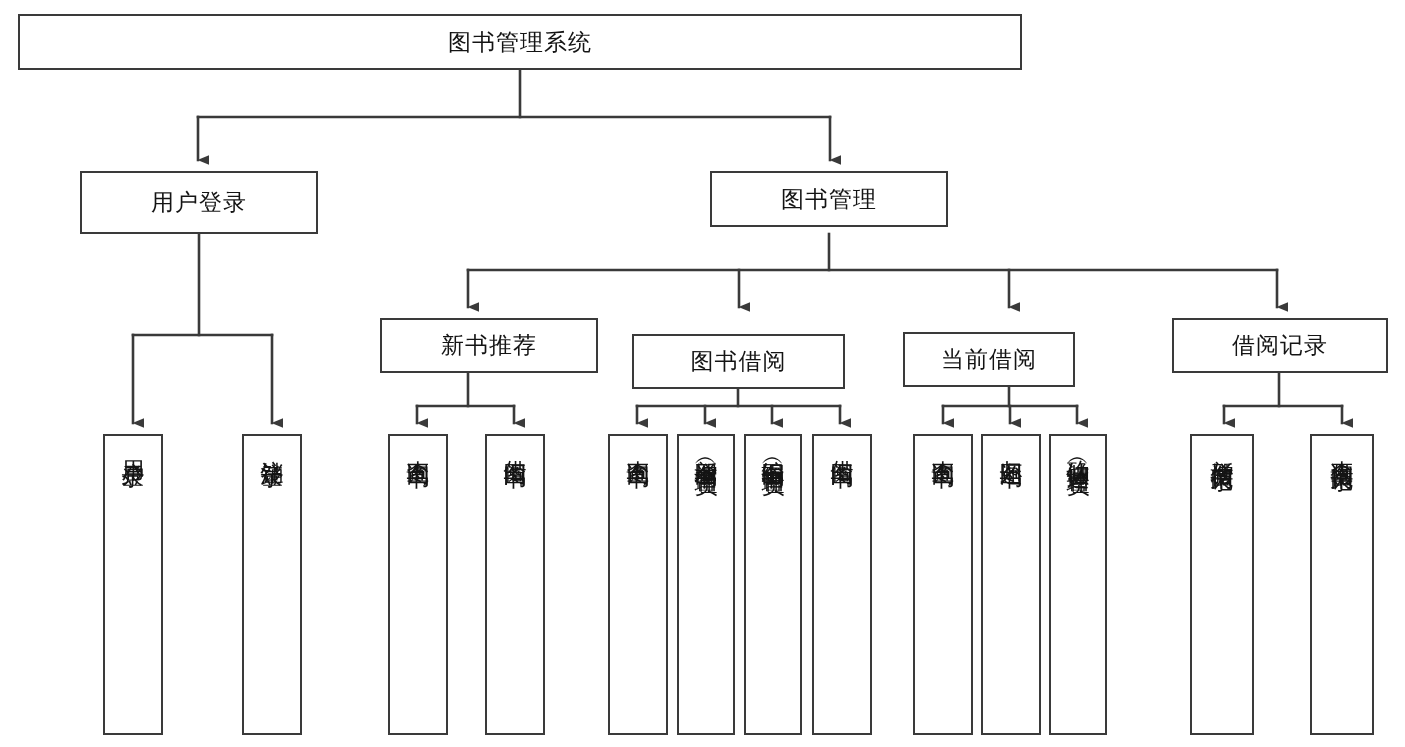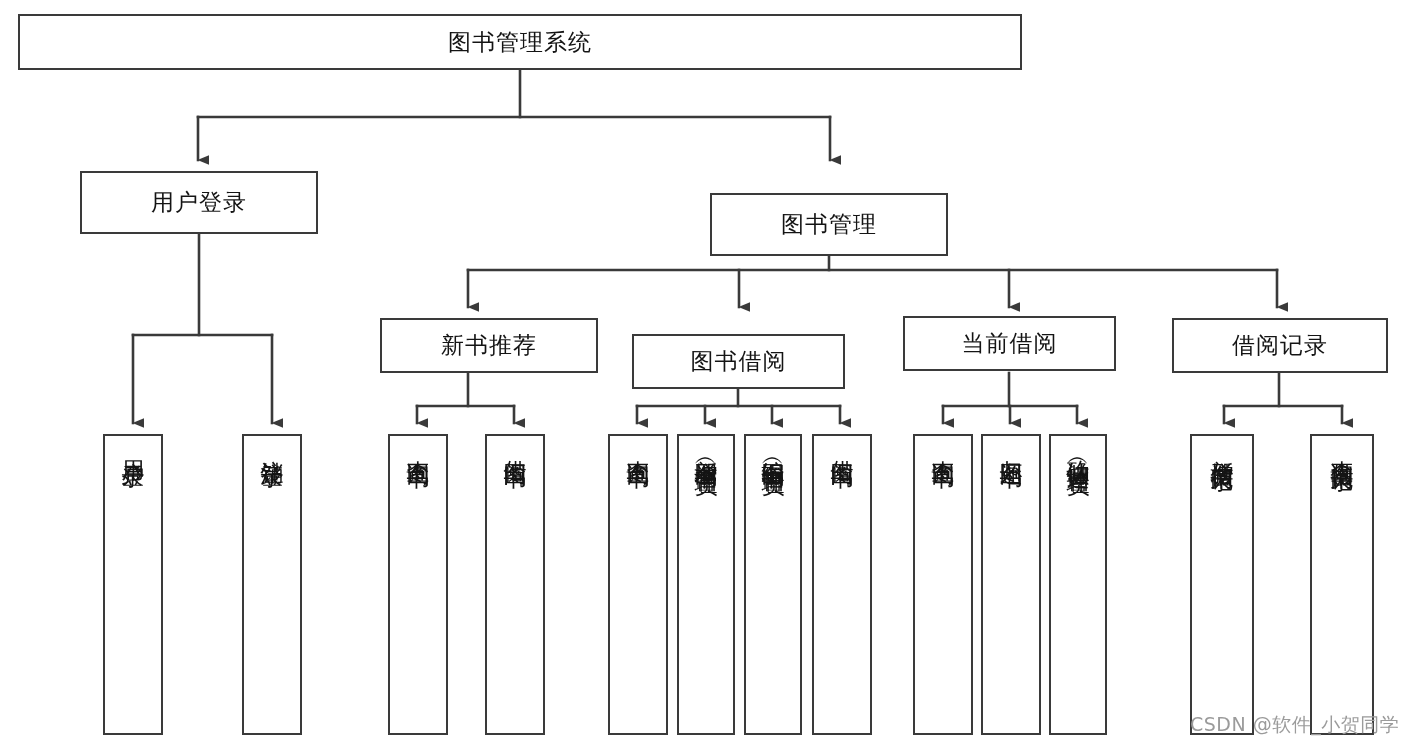--- a/index.html
+++ b/index.html
@@ -127,32 +127,32 @@
   </svg>
 
   <div class="node root" id="root-node" style="left: 18px; top: 14px; width: 1004px; height: 56px;">
     <span class="label">图书管理系统</span>
   </div>
 
   <div id="level2-layer">
       <div class="node" style="left: 80px; top: 171px; width: 238px; height: 63px;">
         <span class="label">用户登录</span>
       </div>
-      <div class="node" style="left: 710px; top: 171px; width: 238px; height: 63px; margin-top: 22px;">
+      <div class="node" style="left: 710px; top: 171px; width: 238px; height: 56px;">
         <span class="label">图书管理</span>
       </div>
     </div>
   <div id="level3-layer">
       <div class="node" style="left: 380px; top: 318px; width: 218px; height: 55px;">
         <span class="label">新书推荐</span>
       </div>
       <div class="node" style="left: 632px; top: 318px; width: 213px; height: 55px; margin-top: 16px;">
         <span class="label">图书借阅</span>
       </div>
-      <div class="node" style="left: 903px; top: 316px; width: 213px; height: 55px;">
+      <div class="node" style="left: 903px; top: 332px; width: 172px; height: 55px;">
         <span class="label">当前借阅</span>
       </div>
       <div class="node" style="left: 1172px; top: 318px; width: 216px; height: 55px;">
         <span class="label">借阅记录</span>
       </div>
     </div>
   <div id="leaf-layer">
       <div class="node vertical" style="left: 103px; top: 434px; width: 60px; height: 301px;">
         <span class="label">用户登录</span>
       </div>
@@ -187,14 +187,13 @@
         <span class="label">确认归还（管理员）</span>
       </div>
       <div class="node vertical" style="left: 1190px; top: 434px; width: 64px; height: 301px;">
         <span class="label">新增借阅记录</span>
       </div>
       <div class="node vertical" style="left: 1310px; top: 434px; width: 64px; height: 301px;">
         <span class="label">查询借阅记录</span>
       </div>
     </div>
 
-  <div id="watermark">CSDN @软件_小贺同学</div>
 </div>
 
 </body></html>

